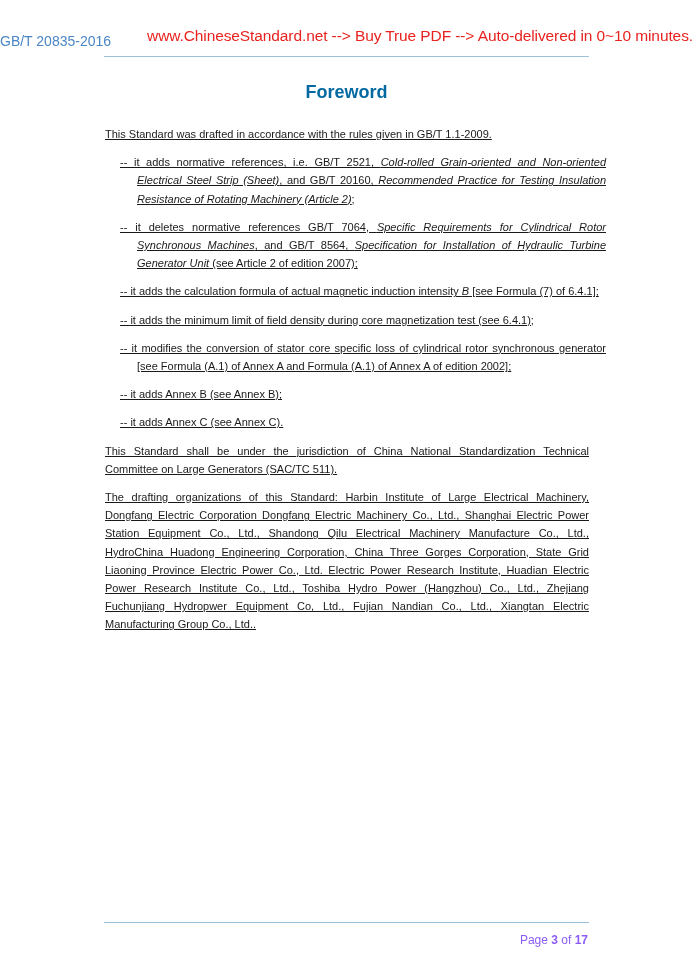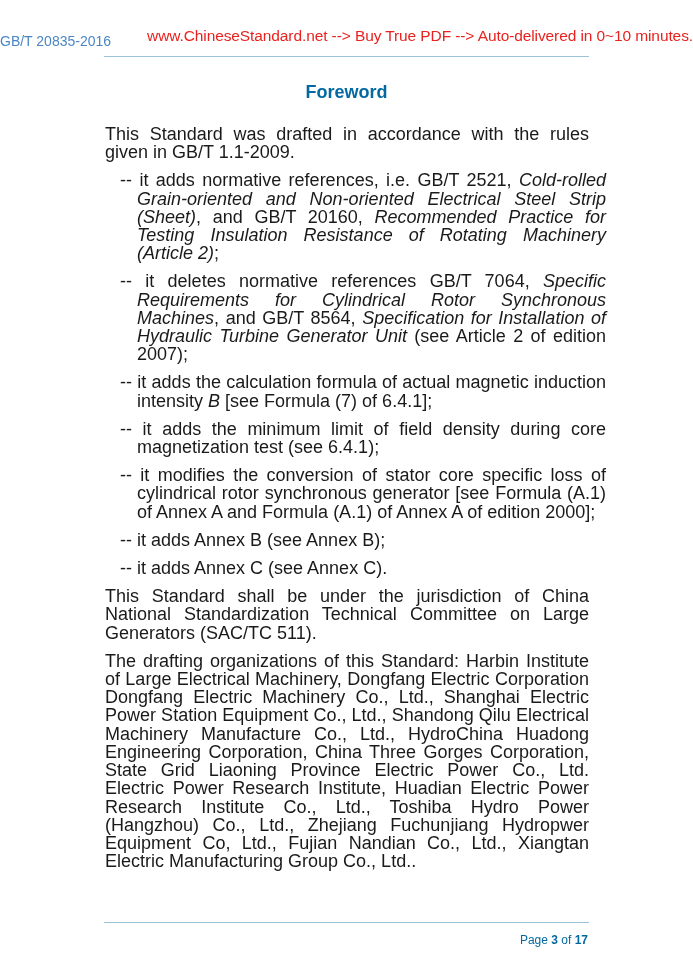--- a/index.html
+++ b/index.html
@@ -53,23 +53,24 @@
       text-align: center;
       font-weight: bold;
       font-size: 18px;
       color: #0369a1;
     }
     .content {
       position: absolute;
       top: 125px;
       left: 105px;
       width: 484px;
-      font-size: 18px;
+      font-size: 11px;
       line-height: 18.2px;
       text-align: justify;
+      text-decoration: underline;
     }
     .content p {
       margin: 0 0 10px 0;
     }
     .content ul {
       list-style: none;
       margin: 0;
       padding: 0;
     }
     .content li {
@@ -95,41 +96,41 @@
       top: 989px;
       left: 105px;
       font-size: 12px;
       color: #2e6fb5;
     }
     .footer-page {
       position: absolute;
       top: 933px;
       right: 105px;
       font-size: 12px;
-      color: #0369a1;
+      color: #8b5cf6;
     }
     .footer-page b { font-weight: bold; }
   </style>
 </head>
 <body>
 
 <div class="promo-banner">www.ChineseStandard.net --&gt; Buy True PDF --&gt; Auto-delivered in 0~10 minutes.</div>
 <div class="header-code">GB/T 20835-2016</div>
 <div class="header-rule"></div>
 
 <div class="page-title">Foreword</div>
 
 <div class="content">
   <p>This Standard was drafted in accordance with the rules given in GB/T 1.1-2009.</p>
   <ul id="changes-list">
       <li><span>-- it adds normative references, i.e. GB/T 2521, </span><em>Cold-rolled Grain-oriented and Non-oriented Electrical Steel Strip (Sheet)</em><span>, and GB/T 20160, </span><em>Recommended Practice for Testing Insulation Resistance of Rotating Machinery (Article 2)</em><span>;</span></li>
       <li><span>-- it deletes normative references GB/T 7064, </span><em>Specific Requirements for Cylindrical Rotor Synchronous Machines</em><span>, and GB/T 8564, </span><em>Specification for Installation of Hydraulic Turbine Generator Unit</em><span> (see Article 2 of edition 2007);</span></li>
       <li><span>-- it adds the calculation formula of actual magnetic induction intensity </span><em>B</em><span> [see Formula (7) of 6.4.1];</span></li>
       <li><span>-- it adds the minimum limit of field density during core magnetization test (see 6.4.1);</span></li>
-      <li><span>-- it modifies the conversion of stator core specific loss of cylindrical rotor synchronous generator [see Formula (A.1) of Annex A and Formula (A.1) of Annex A of edition 2000];</span></li>
+      <li><span>-- it modifies the conversion of stator core specific loss of cylindrical rotor synchronous generator [see Formula (A.1) of Annex A and Formula (A.1) of Annex A of edition 2002];</span></li>
       <li><span>-- it adds Annex B (see Annex B);</span></li>
       <li><span>-- it adds Annex C (see Annex C).</span></li>
     </ul>
   <p>This Standard shall be under the jurisdiction of China National Standardization Technical Committee on Large Generators (SAC/TC 511).</p>
   <p>The drafting organizations of this Standard: Harbin Institute of Large Electrical Machinery, Dongfang Electric Corporation Dongfang Electric Machinery Co., Ltd., Shanghai Electric Power Station Equipment Co., Ltd., Shandong Qilu Electrical Machinery Manufacture Co., Ltd., HydroChina Huadong Engineering Corporation, China Three Gorges Corporation, State Grid Liaoning Province Electric Power Co., Ltd. Electric Power Research Institute, Huadian Electric Power Research Institute Co., Ltd., Toshiba Hydro Power (Hangzhou) Co., Ltd., Zhejiang Fuchunjiang Hydropwer Equipment Co, Ltd., Fujian Nandian Co., Ltd., Xiangtan Electric Manufacturing Group Co., Ltd..</p>
 </div>
 
 <div class="footer-rule"></div>
 <a class="footer-link">www.ChineseStandard.net</a>
 <div class="footer-page"><span>Page </span><b>3</b><span> of </span><b>17</b></div>

